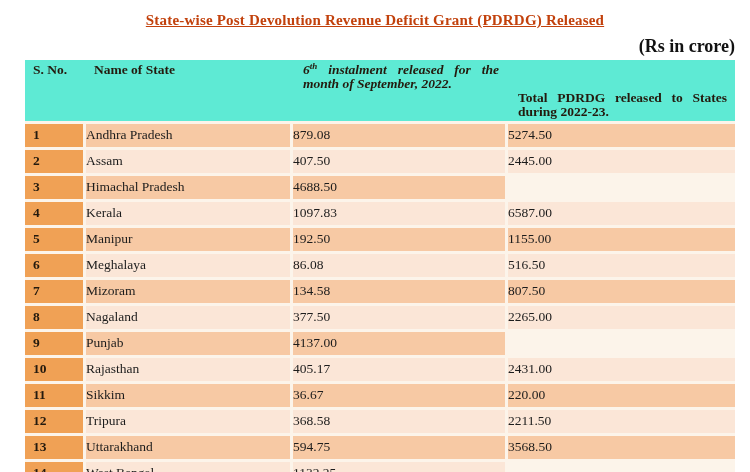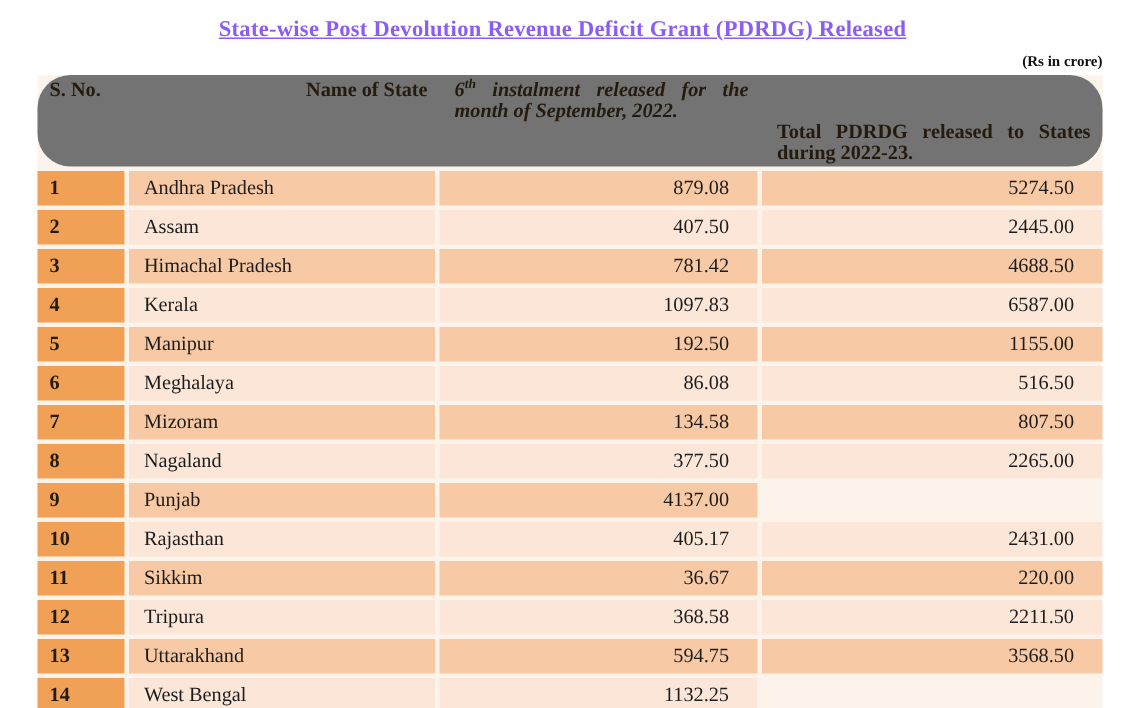--- a/index.html
+++ b/index.html
@@ -17,56 +17,55 @@
     height: 472px;
     overflow: hidden;
     position: relative;
   }
   .doc-title {
     margin-top: 12px;
     text-align: center;
     font-size: 15px;
     font-weight: bold;
     letter-spacing: 0.2px;
-    color: #8b5cf6;
+    color: #c2410c;
   }
   .doc-title span { text-decoration: underline; }
   .unit-note {
     margin: 7px 15px 3px 0;
     text-align: right;
-    font-size: 10px;
+    font-size: 18px;
     font-weight: bold;
     color: #111111;
   }
   
   .tbl {
     width: 710px;
     margin-left: 25px;
     display: flex;
     flex-direction: column;
     gap: 3px;
     background: #fcf4ea; 
   }
   .hdr-row {
     display: grid;
     grid-template-columns: 61px 207px 215px 227px;
-    background: #737373;
+    background: #5eead4;
     min-height: 45px;
-    border-radius: 22px;
   }
   .hdr-cell {
     font-weight: bold;
     font-size: 13.5px;
     line-height: 14px;
     padding: 3px 8px 2px 8px;
     color: #241a0e;
     box-sizing: border-box;
   }
   .hdr-sno   { text-align: left; }
-  .hdr-state { text-align: right; }
+  .hdr-state { text-align: left; }
   .hdr-inst  { text-align: justify; padding-left: 10px; padding-right: 9px; font-style: italic; }
   .hdr-total { text-align: justify; padding-left: 10px; padding-right: 8px; margin-top: 28px; }
   sup { font-size: 9px; vertical-align: super; line-height: 0; }
 
   .data-row {
     display: grid;
     grid-template-columns: 58px 204px 212px 227px;
     gap: 3px;
     height: 23px;
   }
@@ -76,22 +75,22 @@
     line-height: 17px;
     padding-top: 2px;
     overflow: hidden;
   }
   .cell-sno {
     background: #f0a155;
     font-weight: bold;
     padding-left: 8px;
     color: #241a0e;
   }
-  .cell-state { padding-left: 10px; }
-  .cell-num   { text-align: right; padding-right: 19px; }
+  .cell-state { }
+  .cell-num   { padding-right: 7px; }
   .data-row:nth-child(even) .cell-state,
   .data-row:nth-child(even) .cell-num { background: #f7c9a4; }  
   .data-row:nth-child(odd)  .cell-state,
   .data-row:nth-child(odd)  .cell-num { background: #fbe6d7; }  
 </style>
 </head>
 <body>
 
 <div class="page">
 
@@ -120,21 +119,20 @@
     <div class="data-row">
       <div class="cell cell-sno">2</div>
       <div class="cell cell-state">Assam</div>
       <div class="cell cell-num">407.50</div>
       <div class="cell cell-num">2445.00</div>
     </div>
 
     <div class="data-row">
       <div class="cell cell-sno">3</div>
       <div class="cell cell-state">Himachal Pradesh</div>
-      <div class="cell cell-num">781.42</div>
       <div class="cell cell-num">4688.50</div>
     </div>
 
     <div class="data-row">
       <div class="cell cell-sno">4</div>
       <div class="cell cell-state">Kerala</div>
       <div class="cell cell-num">1097.83</div>
       <div class="cell cell-num">6587.00</div>
     </div>
 

